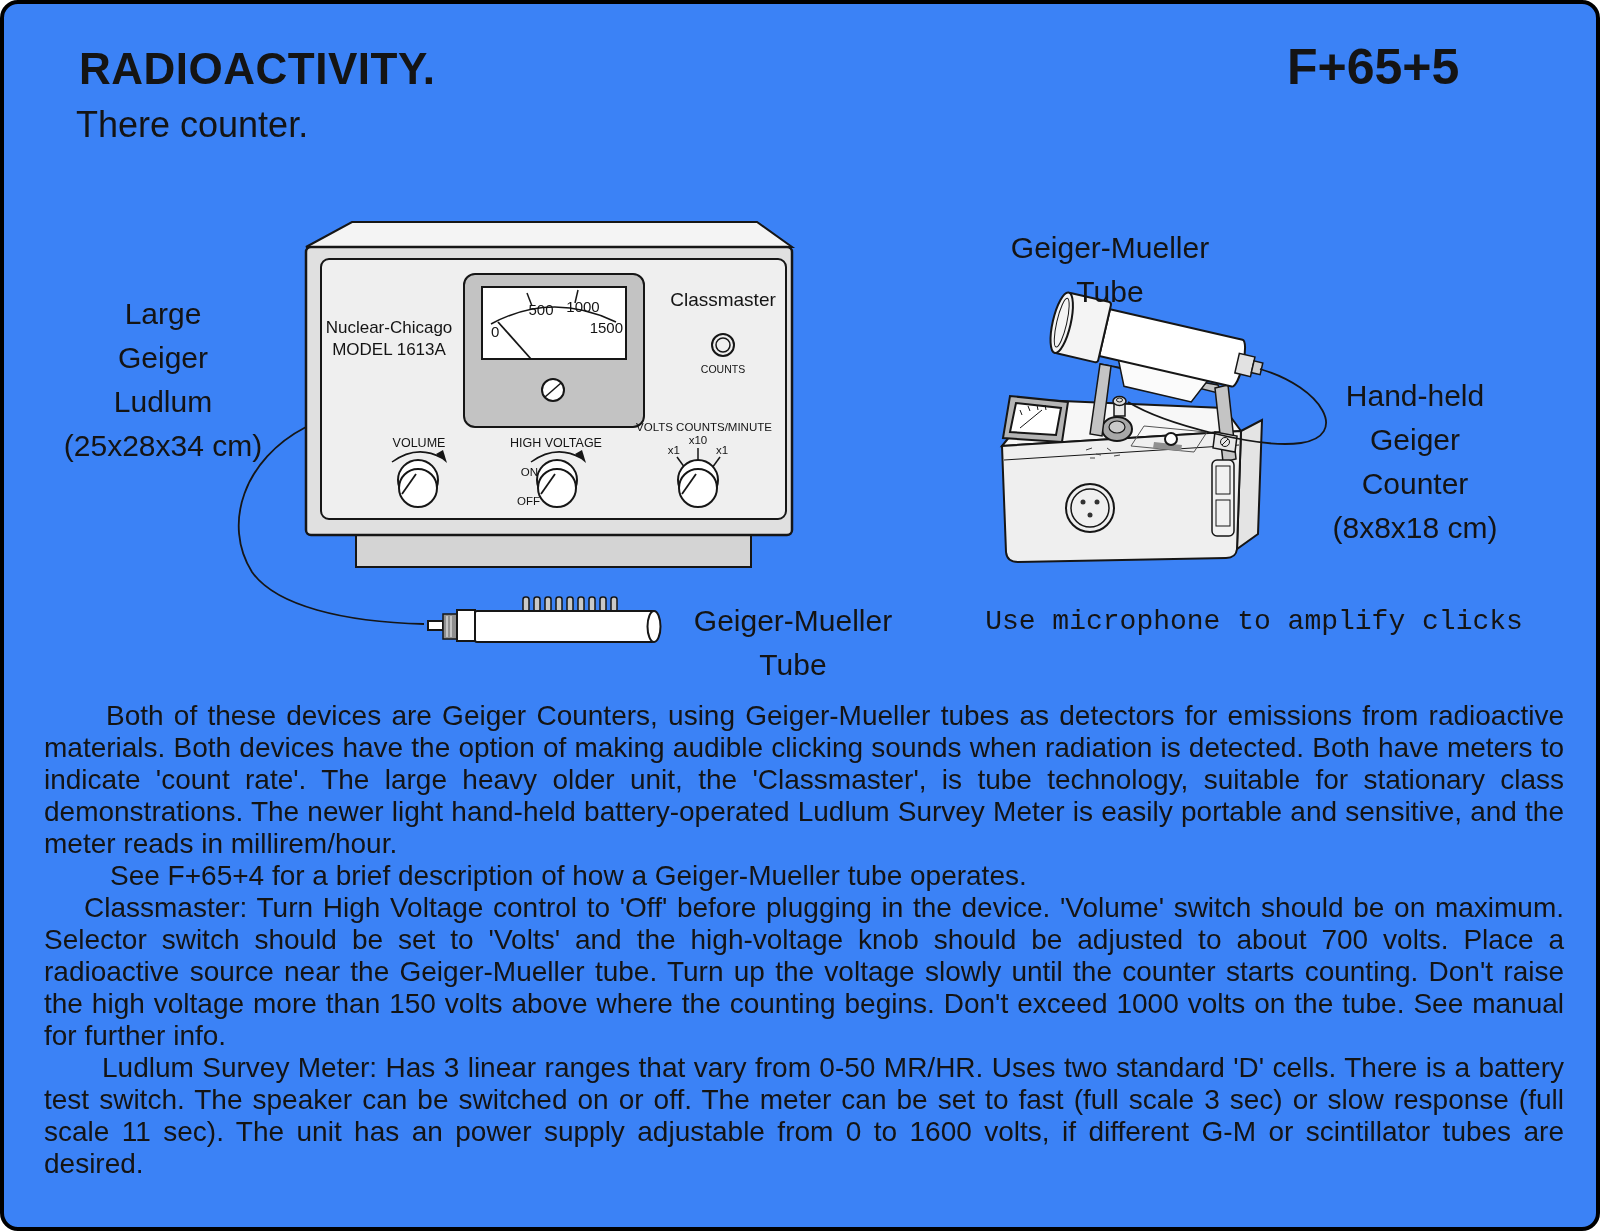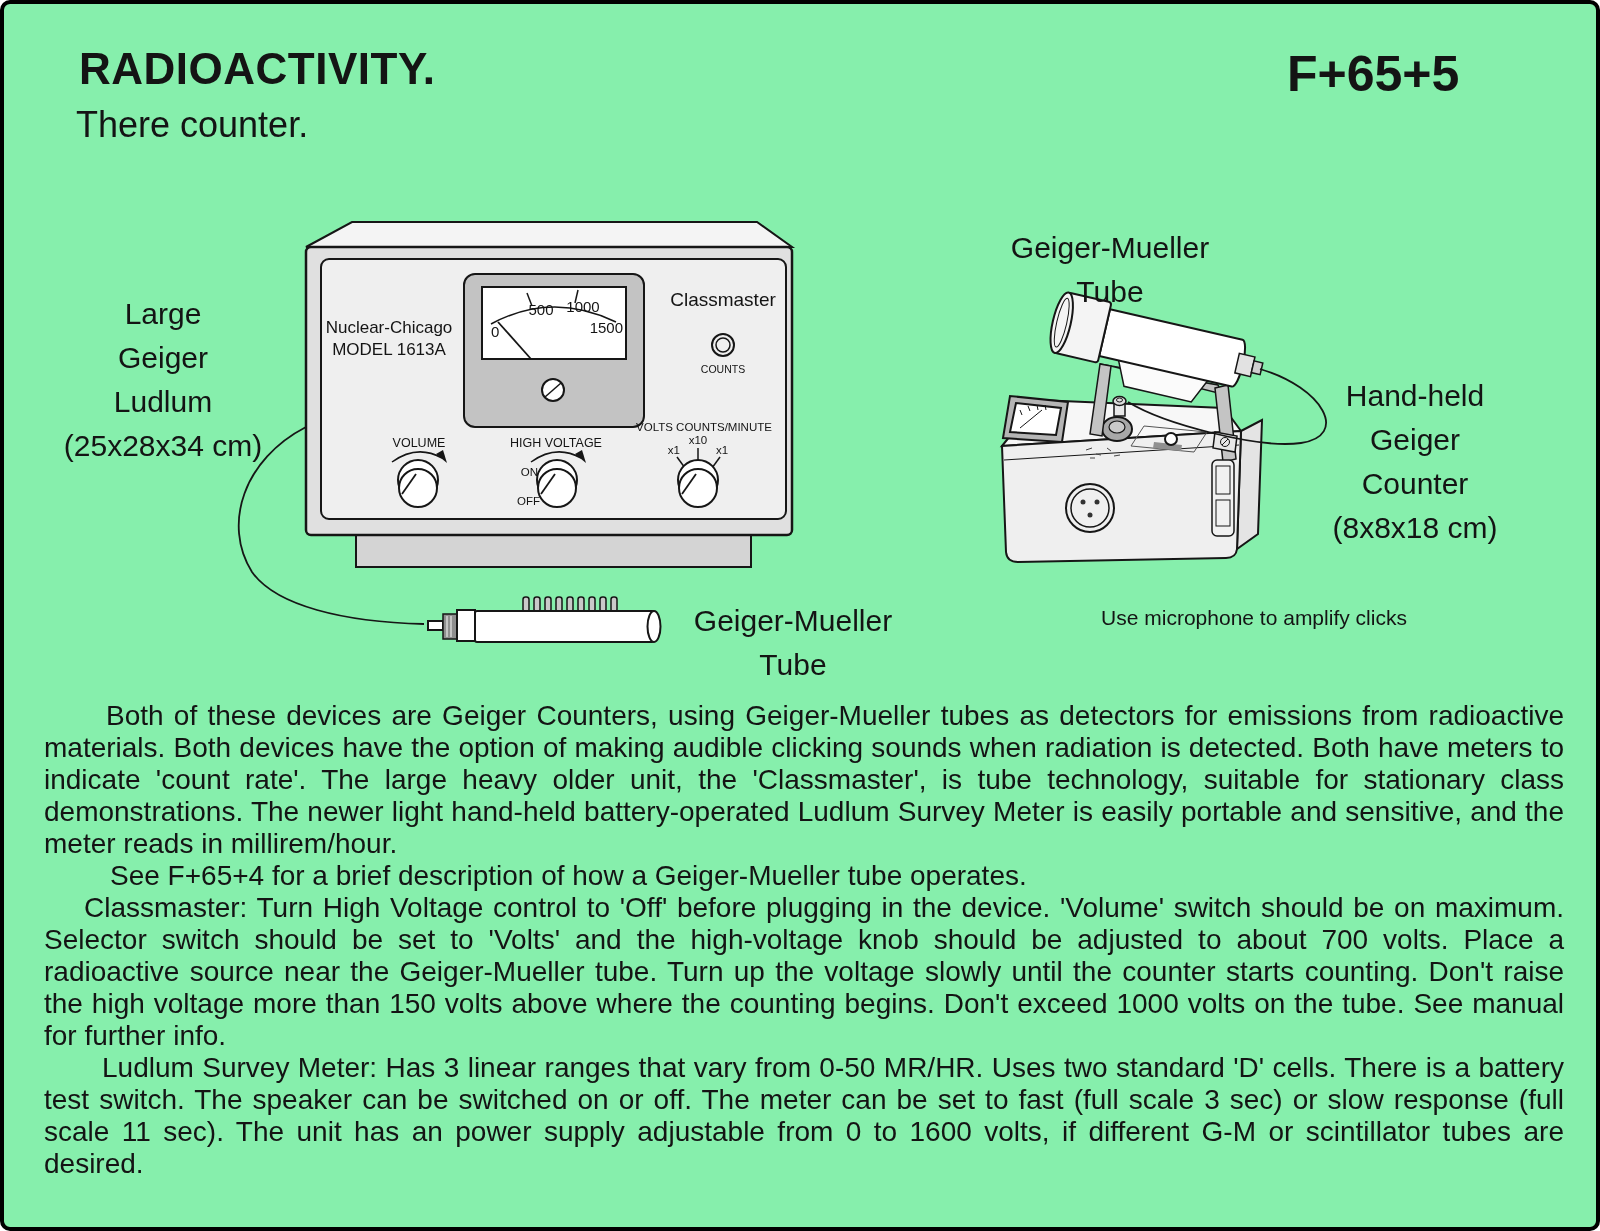--- a/index.html
+++ b/index.html
@@ -1,34 +1,34 @@
 <!DOCTYPE html>
 <html><head>
 <meta charset="utf-8">
 <style>
   html,body{margin:0;padding:0;background:#ffffff;}
   .page{
     position:relative;width:1600px;height:1231px;box-sizing:border-box;
-    background:#86efac;border:4px solid #000;border-radius:10px;overflow:hidden;
+    background:#3b82f6;border:4px solid #000;border-radius:18px;overflow:hidden;
     font-family:"Liberation Sans",sans-serif;color:#141414;
   }
   .page-title{position:absolute;left:75px;top:40px;font-size:44px;font-weight:bold;letter-spacing:0.5px;}
-  .page-code{position:absolute;left:1283px;top:41px;font-size:50px;font-weight:bold;}
+  .page-code{position:absolute;left:1283px;top:34px;font-size:50px;font-weight:bold;}
   .page-subtitle{position:absolute;left:72px;top:100px;font-size:36px;}
   .figure{position:absolute;top:180px;left:0;width:1600px;height:492px;}
   .figure svg{position:absolute;top:0;left:0;}
   .caption{
     position:absolute;text-align:center;white-space:pre-line;
     font-size:30px;line-height:44px;color:#141414;
   }
   .cap-large{left:44px;top:108px;width:230px;}
   .cap-tube-left{left:669px;top:415px;width:240px;}
   .cap-tube-right{left:986px;top:42px;width:240px;}
   .cap-handheld{left:1311px;top:190px;width:200px;}
-  .mic-note{position:absolute;left:950px;top:422px;width:600px;text-align:center;font-size:21px;}
+  .mic-note{position:absolute;left:950px;top:422px;width:600px;text-align:center;font-size:28px;font-family:Liberation Mono, monospace;}
   .bodytext{
     position:absolute;top:696px;left:40px;width:1520px;
     font-size:28px;line-height:32px;text-align:justify;
   }
   .bodytext p{margin:0;padding:0;}
   .p0{text-indent:62px}.p1{text-indent:66px}.p2{text-indent:40px}.p3{text-indent:58px}
   
   .s2{stroke:#161616;stroke-width:2;fill:none;}
   .s18{stroke:#161616;stroke-width:1.8;fill:none;}
   .s15{stroke:#161616;stroke-width:1.5;fill:none;}

